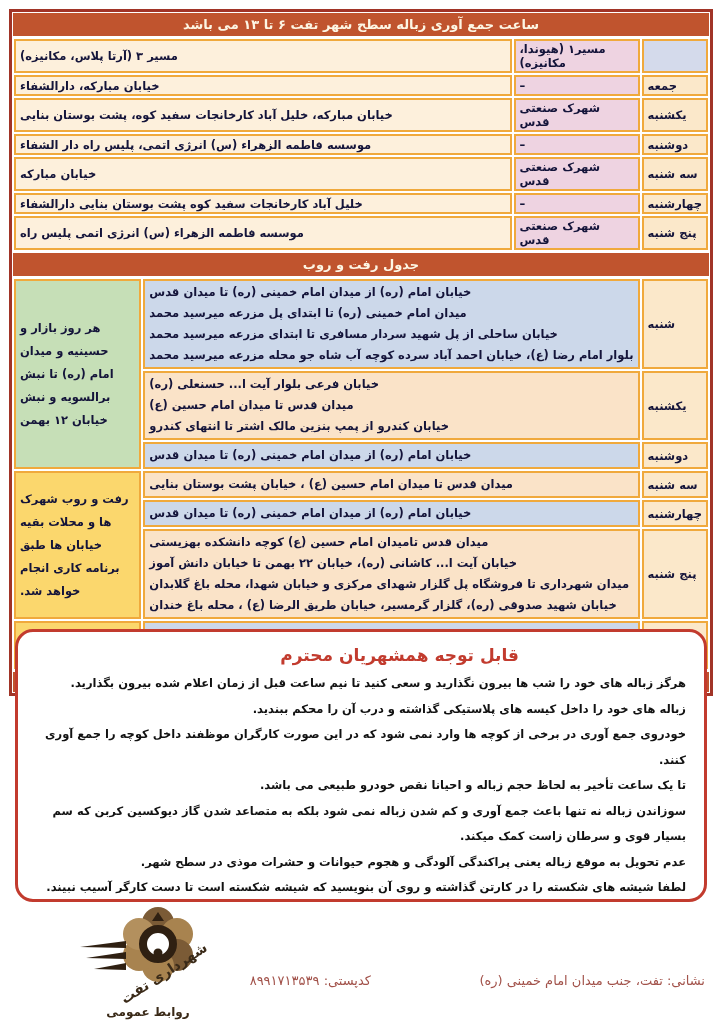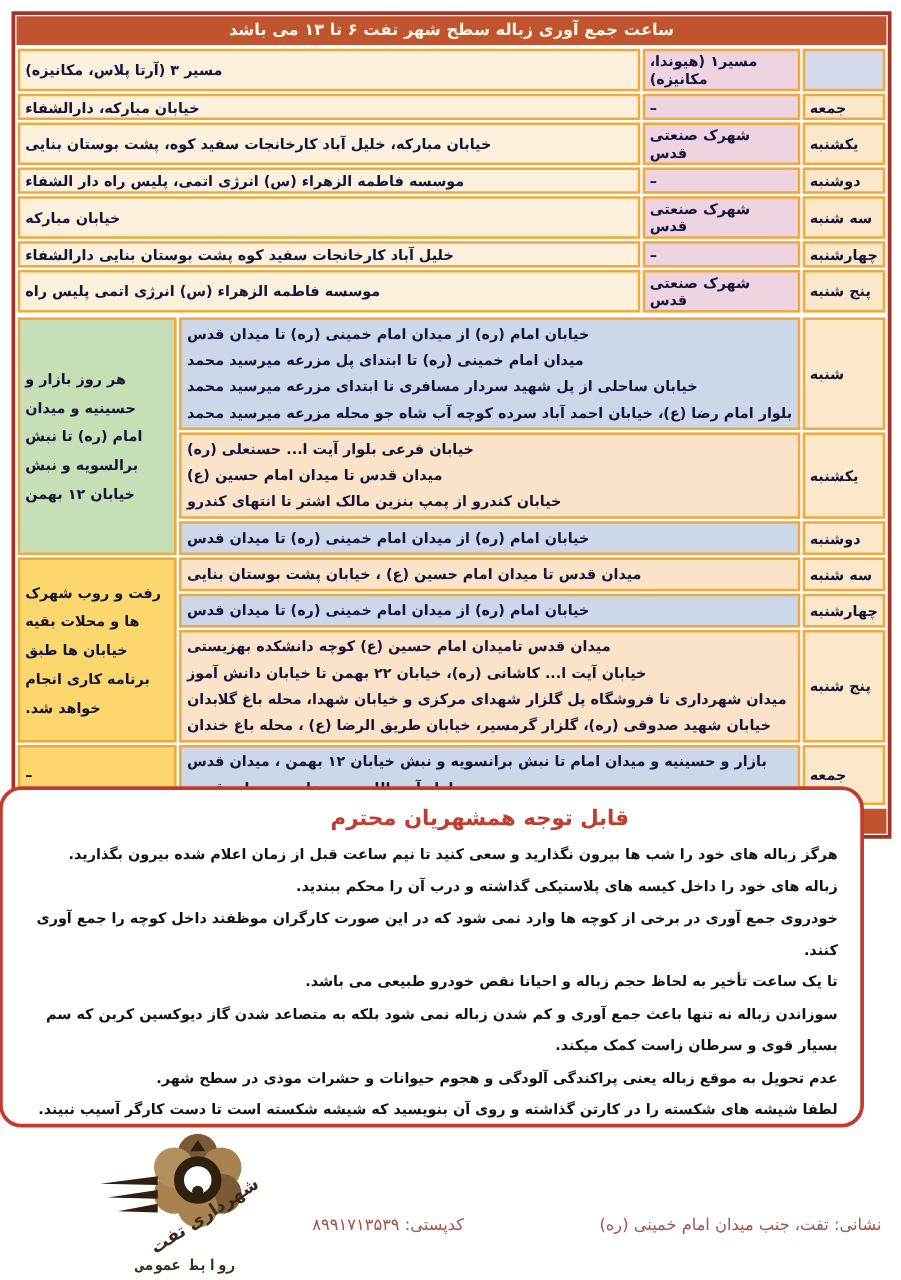--- a/index.html
+++ b/index.html
@@ -22,21 +22,21 @@
   .day-empty { background:var(--lavender,#d4daeb); }
   .t2 .line  { line-height:21px; white-space:nowrap; }
   .t2 .wrap .line { white-space:normal; }
   .tone-blue  { background:var(--blue-row,#ccd8ea); }
   .tone-peach { background:var(--peach-row,#fae3c8); }
   .note-green  { width:204px; background:var(--green-note,#c6dfb7); padding:4px 10px; line-height:23px; }
   .note-yellow { width:204px; background:var(--yellow-note,#fbd76d); padding:4px 10px; line-height:23px; }
   .bottom-bar { height:20px; margin:1px; background:var(--accent-orange,#c0542e); }
 
   
-  .notice { position:absolute; top:629px; right:30px; width:692px; height:273px;
+  .notice { position:absolute; top:629px; right:14px; width:692px; height:273px;
             border:3px solid var(--notice-red,#c23b2e); border-radius:18px; background:#fff;
             overflow:hidden; }
   .notice-title { margin:13px 185px 4px 0; text-align:right; color:var(--notice-red,#c23b2e);
                   font-weight:bold; font-size:17px; }
   .notice-lines { padding:2px 18px 0 14px; }
   .notice-lines .nline { line-height:25.5px; font-size:11.5px; font-weight:bold; color:#121212;
                          text-align:right; }
   .foreman-row { display:flex; justify-content:space-between; direction:rtl;
                  padding:6px 230px 0 100px; font-weight:bold; font-size:12.5px; color:#121212; }
 
@@ -48,21 +48,21 @@
   .fc-col { text-align:right; }
   .fc-main  { width:330px; }
   .fc-codes { width:185px; margin-right:4px; }
   .fc-col .fline { line-height:26px; font-size:13px; color:var(--footer-text,#a2524a);margin-top:46px; }
   .fc-codes .val { letter-spacing:2px; direction:ltr; unicode-bidi:embed; }
   .eitaa { direction:ltr; letter-spacing:3px; font-weight:bold; color:#55504a; font-size:13.5px; }
   .logo { position:absolute; left:66px; top:-14px; width:150px; height:130px; text-align:center; }
   .logo-script { position:absolute; top:62px; left:40px; transform:rotate(-33deg);
                  font-weight:bold; font-size:14px; color:#3a2a18; white-space:nowrap; }
   .logo-sub { position:absolute; top:102px; left:24px; width:100px; font-weight:bold;
-              font-size:12px; color:#3a2a18;font-family:Liberation Mono, monospace; }
+              font-size:12px; color:#3a2a18; }
 </style>
 </head>
 <body>
 
 <div class="page">
 
   <div class="sched-block">
     <div class="bar">ساعت جمع آوری زباله سطح شهر تفت ۶ تا ۱۳ می باشد</div>
     <table class="sched t1">
       <tbody>
@@ -96,20 +96,21 @@
             <td class="col-r1">–</td>
             <td class="col-r3">خلیل آباد کارخانجات سفید کوه پشت بوستان بنایی دارالشفاء</td>
           </tr>
           <tr>
             <td class="col-day">پنج شنبه</td>
             <td class="col-r1">شهرک صنعتی قدس</td>
             <td class="col-r3">موسسه فاطمه الزهراء (س) انرژی اتمی پلیس راه</td>
           </tr>
         </tbody>
     </table>
+    <div class="bar">جدول رفت و روب</div>
     <table class="sched t2">
       <tbody>
           <tr>
             <td class="col-day">شنبه</td>
             <td class="tone-blue">
               <div class="line">خیابان امام (ره) از میدان امام خمینی (ره) تا میدان قدس</div>
               <div class="line">میدان امام خمینی (ره) تا ابتدای پل مزرعه میرسید محمد</div>
               <div class="line">خیابان ساحلی از پل شهید سردار مسافری تا ابتدای مزرعه میرسید محمد</div>
               <div class="line">بلوار امام رضا (ع)، خیابان احمد آباد سرده کوچه آب شاه جو محله مزرعه میرسید محمد</div>
             </td>

